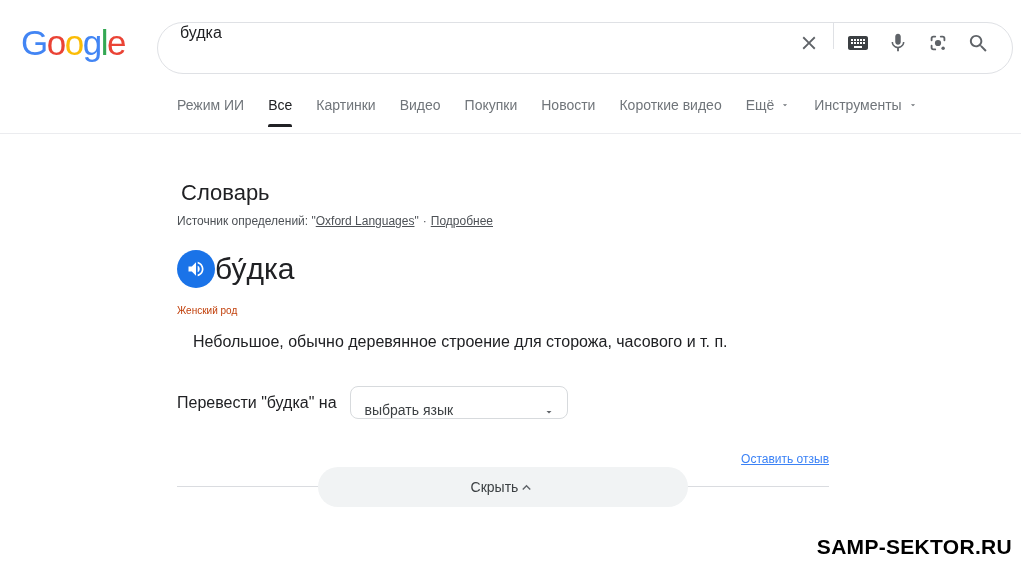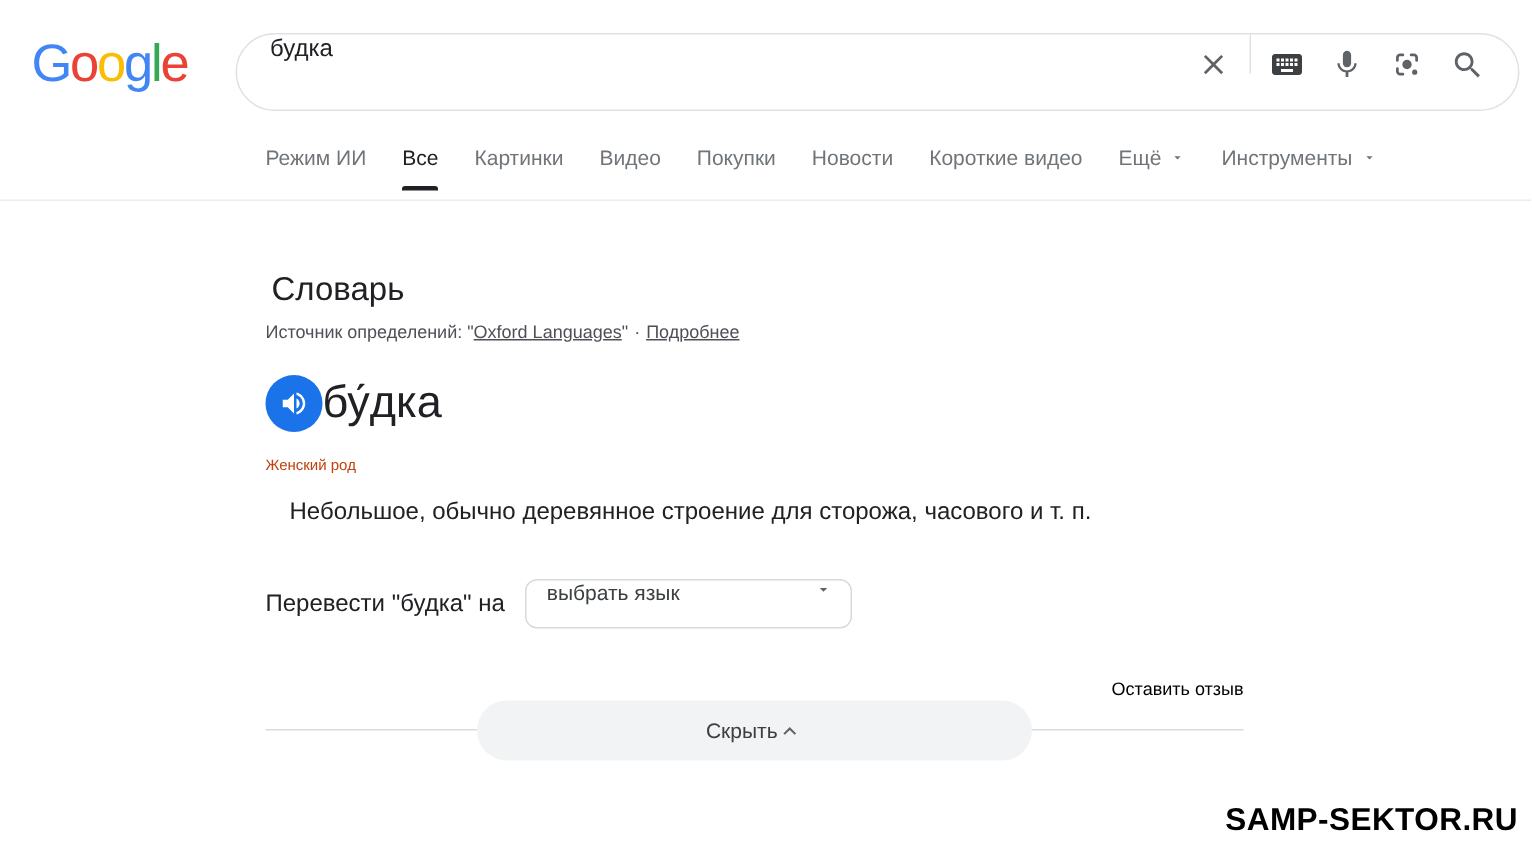--- a/index.html
+++ b/index.html
@@ -42,26 +42,26 @@
   .speaker-btn{width:38px;height:38px;border-radius:50%;background:#1a73e8;border:none;
                display:flex;align-items:center;justify-content:center;cursor:pointer;padding:0;}
   .word{font-size:30px;color:#202124;}
 
   .gender{position:absolute;top:137px;left:0;font-size:10px;color:#c2410c;}
   .definition{position:absolute;top:165px;left:16px;font-size:16px;color:#202124;}
 
   .translate-row{position:absolute;top:218px;left:0;display:flex;align-items:center;}
   .translate-label{font-size:16px;color:#202124;}
   .lang-select{margin-left:13px;width:218px;height:33px;border:1px solid #d7dadd;border-radius:8px;
-               background:#fff;display:flex;align-items:flex-start;box-sizing:border-box;
+               background:#fff;display:flex;align-items:flex-end;box-sizing:border-box;
                padding:0 12px 0 14px;cursor:pointer;}
   .lang-select .sel-text{flex:1;font-size:14px;color:#3c4043;}
 
   .feedback{position:absolute;top:284px;right:0;font-size:12px;}
-  .feedback a{color:#000000;cursor:pointer;margin-top:28px;}
+  .feedback a{color:#3b82f6;text-decoration:underline;cursor:pointer;margin-top:28px;}
 
   .collapse-row{position:absolute;top:299px;left:0;width:652px;height:40px;}
   .hline{position:absolute;top:19px;left:0;width:652px;height:0;border-top:1px solid #dadce0;}
   .collapse-pill{position:absolute;left:141px;top:0;width:370px;height:40px;border-radius:20px;
                  background:#f1f3f4;border:none;display:flex;align-items:center;justify-content:center;
                  cursor:pointer;font-family:inherit;}
   .collapse-pill .lbl{font-size:14px;color:#3c4043;}
 
   .watermark{position:absolute;right:9px;bottom:4px;font-size:21px;font-weight:700;
              color:#000;letter-spacing:.3px;}

